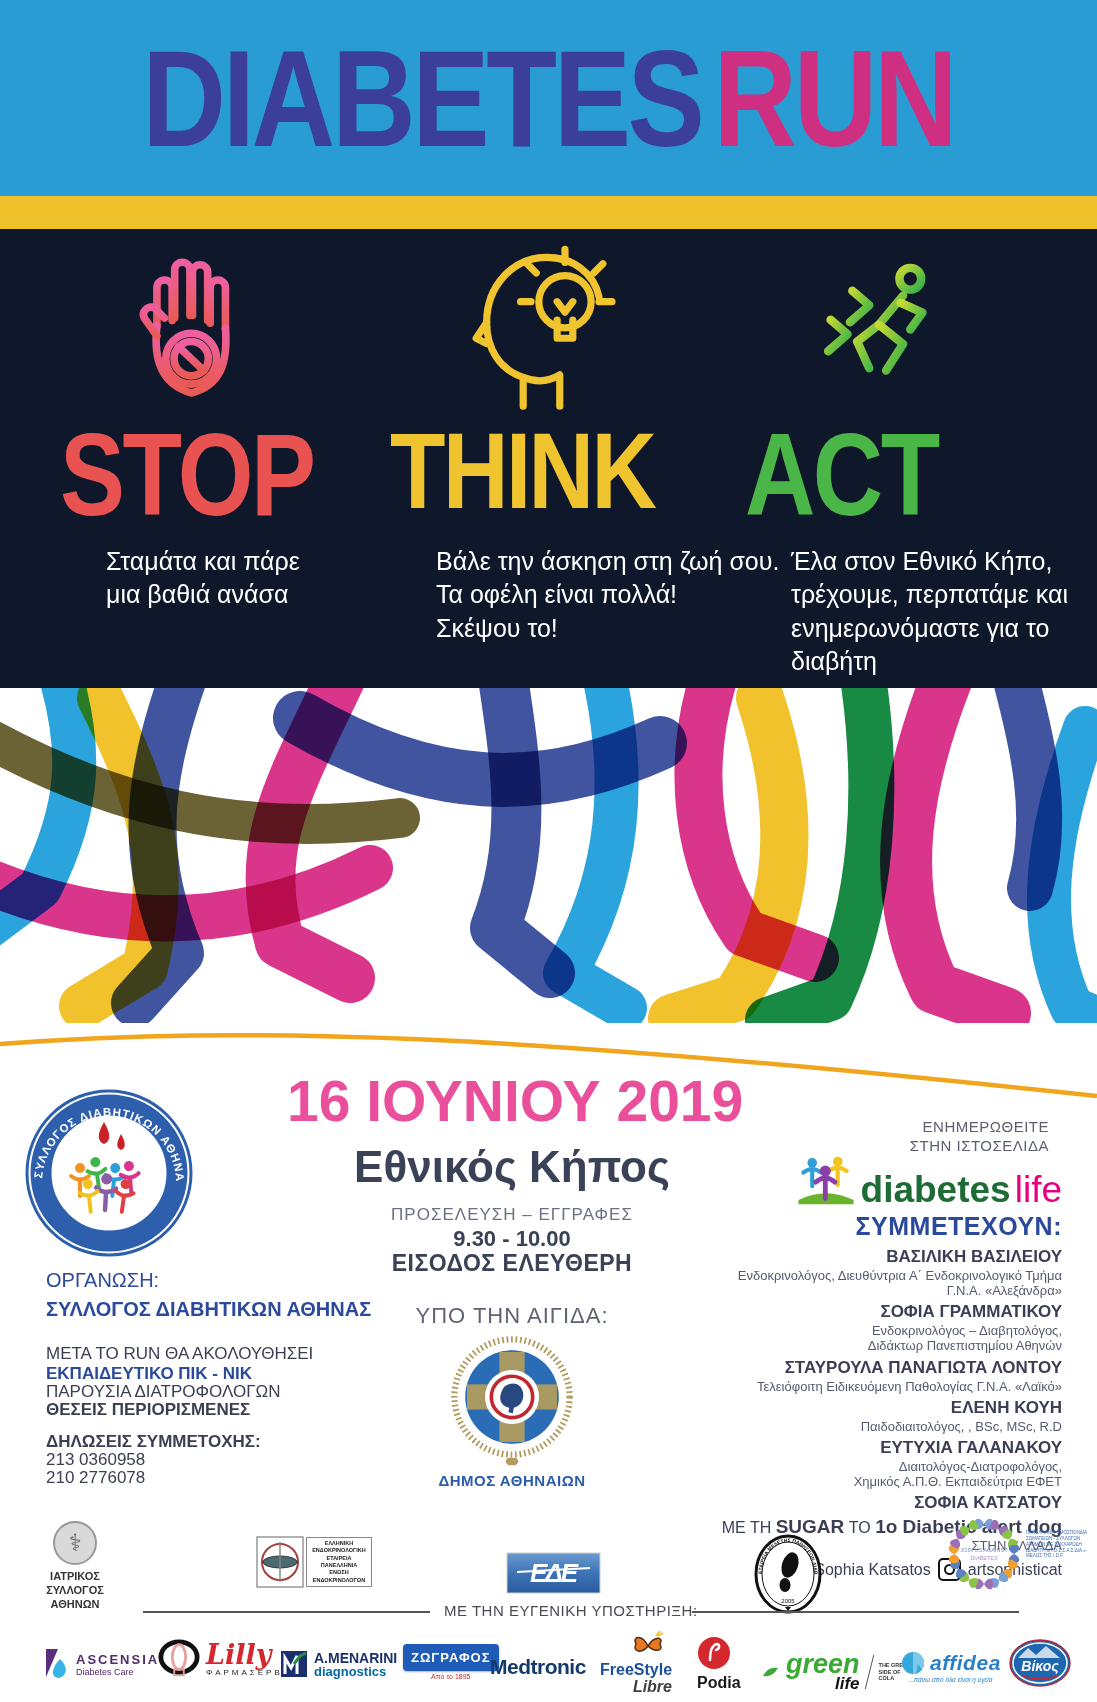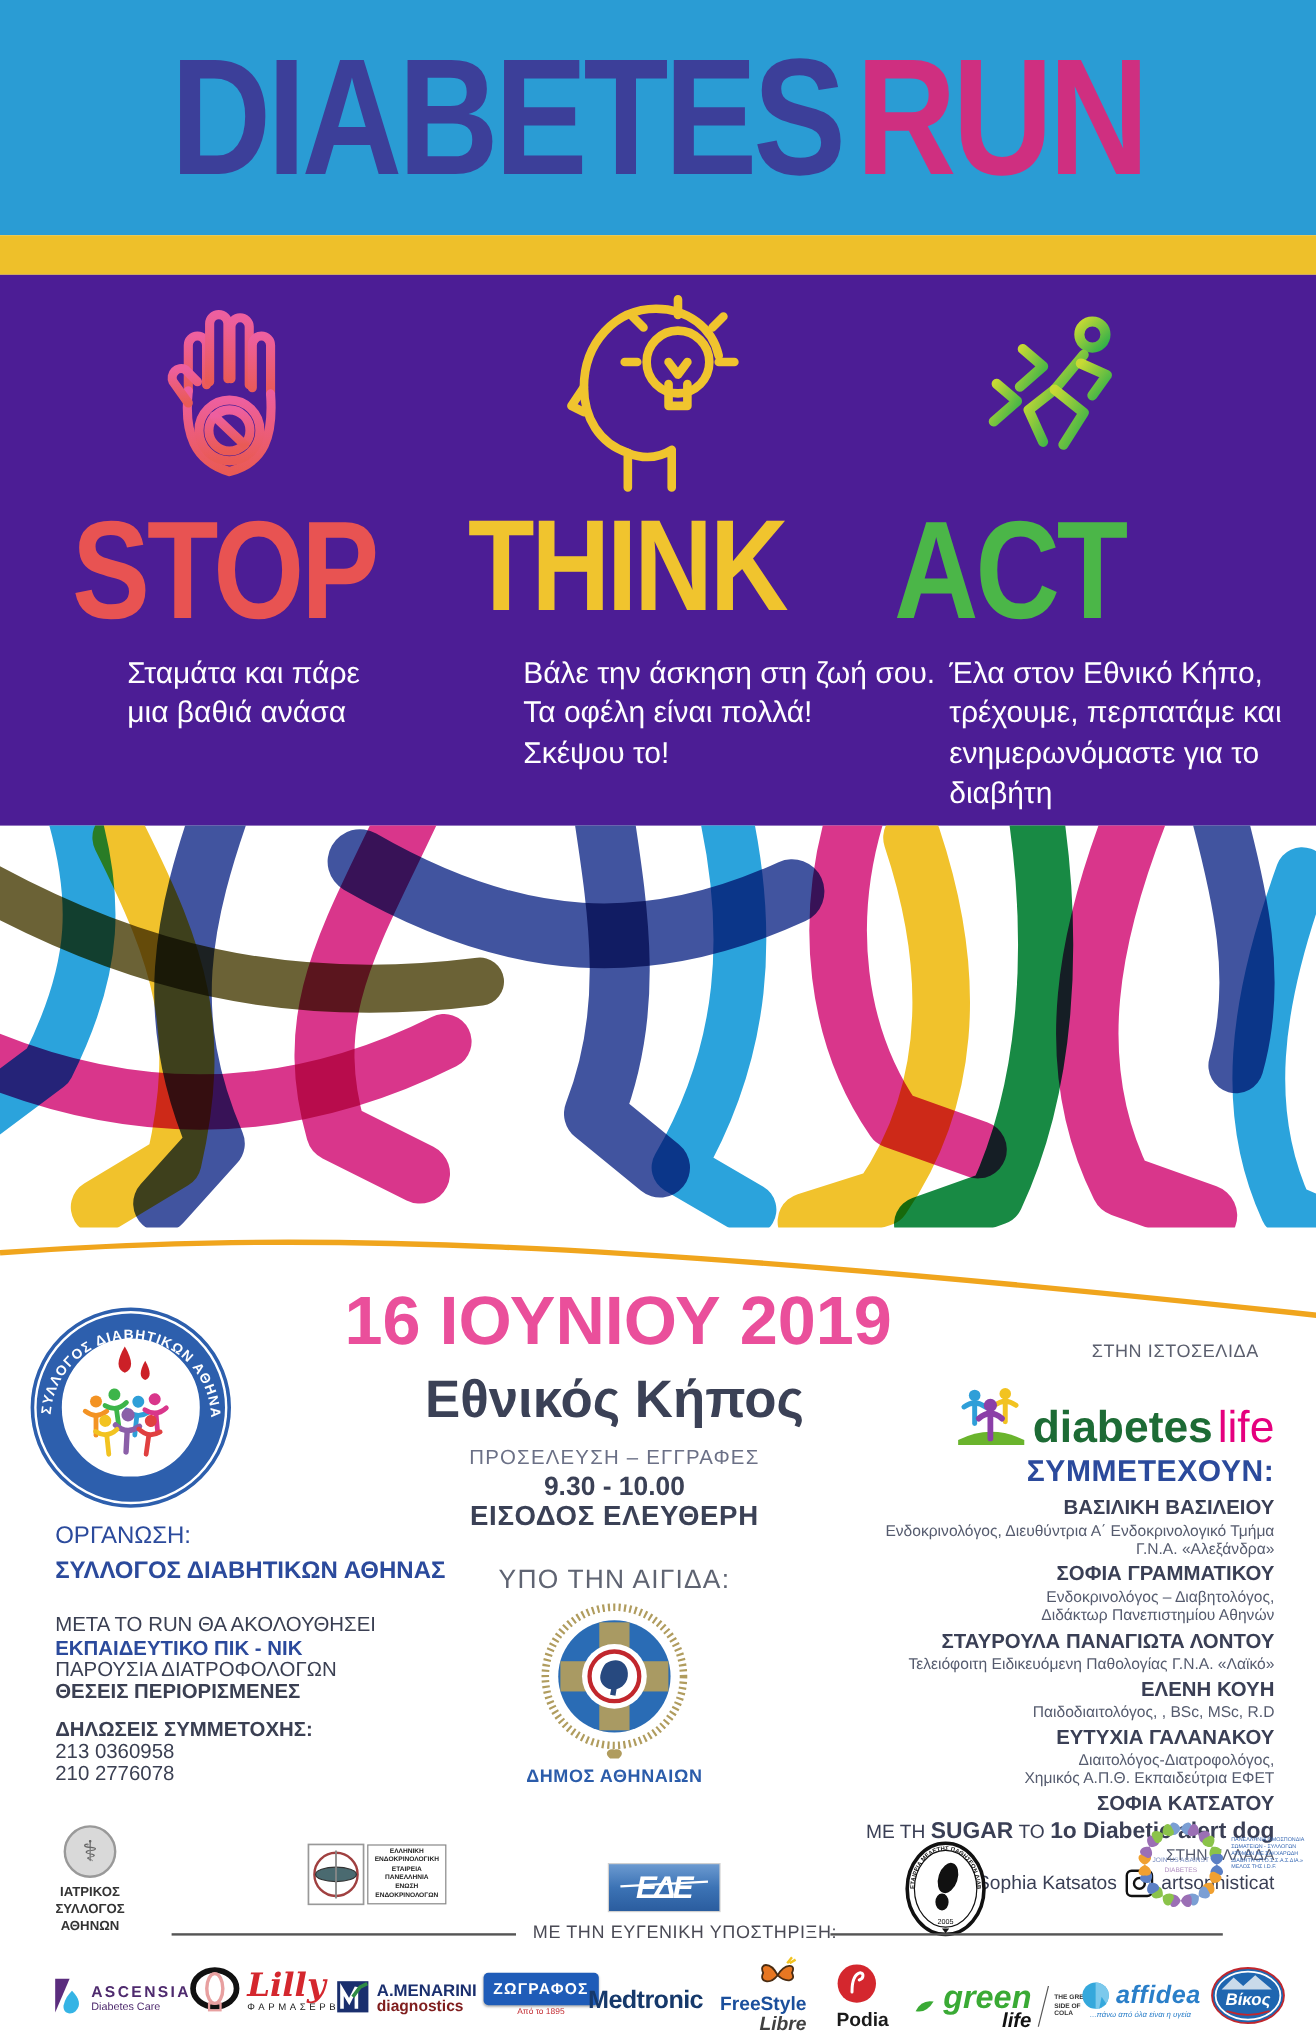--- a/index.html
+++ b/index.html
@@ -9,21 +9,21 @@
 
   
   .top{position:absolute;left:0;top:0;width:1097px;height:196px;background:#2a9cd4;
        display:flex;align-items:center;justify-content:center;}
   .title{display:flex;gap:14px;transform:scaleX(.84);transform-origin:center;
          font-weight:bold;font-size:138px;letter-spacing:-4px;line-height:1;white-space:nowrap;}
   .t1{color:#3c3f99;} .t2{color:#cf2f80;}
   .stripe{position:absolute;left:0;top:196px;width:1097px;height:33px;background:#eec02a;}
 
   
-  .pillars{position:absolute;left:0;top:229px;width:1097px;height:459px;background:#4c1d95;}
+  .pillars{position:absolute;left:0;top:229px;width:1097px;height:459px;background:#0f172a;}
   .pillar{position:absolute;top:0;height:459px;}
   .picon{position:absolute;}
   .pword{position:absolute;font-weight:bold;line-height:1;letter-spacing:-3px;
          transform:scaleX(.84);transform-origin:left;white-space:nowrap;}
   .pdesc{position:absolute;color:#fff;font-size:25px;line-height:1.33;white-space:nowrap;margin-left:44px;}
 
   
   .datepink{color:#ea4f9b;font-weight:bold;font-size:57px;letter-spacing:0;white-space:nowrap;}
   .venue{color:#3b4156;font-weight:bold;font-size:44px;white-space:nowrap;}
   .ctext{position:absolute;left:287px;width:450px;text-align:center;}
@@ -63,21 +63,21 @@
 
   
   .supline{position:absolute;height:0;border-top:2px solid #555;}
   .suplabel{position:absolute;color:#4a4a55;font-size:15px;letter-spacing:.5px;white-space:nowrap;}
   .sp{position:absolute;display:flex;align-items:center;gap:6px;}
   .asc-n{color:#4e2a6e;font-weight:bold;font-size:13px;letter-spacing:2px;}
   .asc-s{color:#4e2a6e;font-size:9px;}
   .lilly-script{font-family:"DejaVu Serif",serif;font-style:italic;font-weight:bold;color:#d4272e;font-size:27px;line-height:1;}
   .lilly-sub{color:#222;font-size:8px;letter-spacing:3px;text-align:center;}
   .men-n{color:#1a2f6e;font-weight:bold;font-size:14px;line-height:1;}
-  .men-s{color:#7f1d1d;font-weight:bold;font-size:13px;line-height:1;}
+  .men-s{color:#0369a1;font-weight:bold;font-size:13px;line-height:1;}
   .zog{background:#1f5cb8;border-radius:4px;color:#fff;font-weight:bold;font-size:13px;
        padding:6px 8px;letter-spacing:1px;box-shadow:0 1px 2px rgba(0,0,0,.3);}
   .zog-sub{color:#c1272d;font-size:7px;text-align:center;margin-top:2px;}
   .medt{color:#16396b;font-weight:bold;font-size:21px;letter-spacing:-.5px;}
   .fs1{color:#1b4f9c;font-weight:bold;font-size:16px;line-height:1.05;}
   .fs2{color:#404040;font-weight:bold;font-style:italic;font-size:16px;line-height:1.05;text-align:right;}
   .podia-t{color:#1a1a1a;font-weight:bold;font-size:16px;}
   .gc1{color:#3aaa35;font-weight:bold;font-style:italic;font-size:27px;line-height:.9;}
   .gc2{color:#111;font-weight:bold;font-style:italic;font-size:17px;line-height:.9;}
   .gc3{color:#333;font-size:5.5px;font-weight:bold;line-height:1.2;}
@@ -295,20 +295,21 @@
   <div class="lcol lblueb" style="top:1298px;width:400px;">ΣΥΛΛΟΓΟΣ ΔΙΑΒΗΤΙΚΩΝ ΑΘΗΝΑΣ</div>
   <div class="lcol ldark" style="top:1344px;">ΜΕΤΑ ΤΟ RUN ΘΑ ΑΚΟΛΟΥΘΗΣΕΙ</div>
   <div class="lcol lblueb" style="top:1364px;font-size:17px;">ΕΚΠΑΙΔΕΥΤΙΚΟ ΠΙΚ - ΝΙΚ</div>
   <div class="lcol ldark" style="top:1382px;">ΠΑΡΟΥΣΙΑ ΔΙΑΤΡΟΦΟΛΟΓΩΝ</div>
   <div class="lcol ldarkb" style="top:1400px;">ΘΕΣΕΙΣ ΠΕΡΙΟΡΙΣΜΕΝΕΣ</div>
   <div class="lcol ldarkb" style="top:1432px;">ΔΗΛΩΣΕΙΣ ΣΥΜΜΕΤΟΧΗΣ:</div>
   <div class="lcol ldark" style="top:1450px;">213 0360958</div>
   <div class="lcol ldark" style="top:1468px;">210 2776078</div>
 
   <div class="rcol rweb" style="top:1118px;right:48px;">
+    <div>ΕΝΗΜΕΡΩΘΕΙΤΕ</div>
     <div>ΣΤΗΝ ΙΣΤΟΣΕΛΙΔΑ</div>
   </div>
 
   <div class="rcol" style="top:1150px;display:flex;justify-content:flex-end;align-items:flex-end;gap:4px;">
     <svg width="62" height="56" viewBox="0 0 90 80">
       <path d="M5,72 Q45,52 85,72 L85,78 L5,78z" fill="#6ab42d"></path>
       <g stroke-linecap="round" fill="none">
         <g stroke="#2f9fd8" stroke-width="6">
             <circle cx="25" cy="18" r="7" fill="#2f9fd8" stroke="none"></circle>
             <path d="M12,32 Q25,22 38,32"></path>

